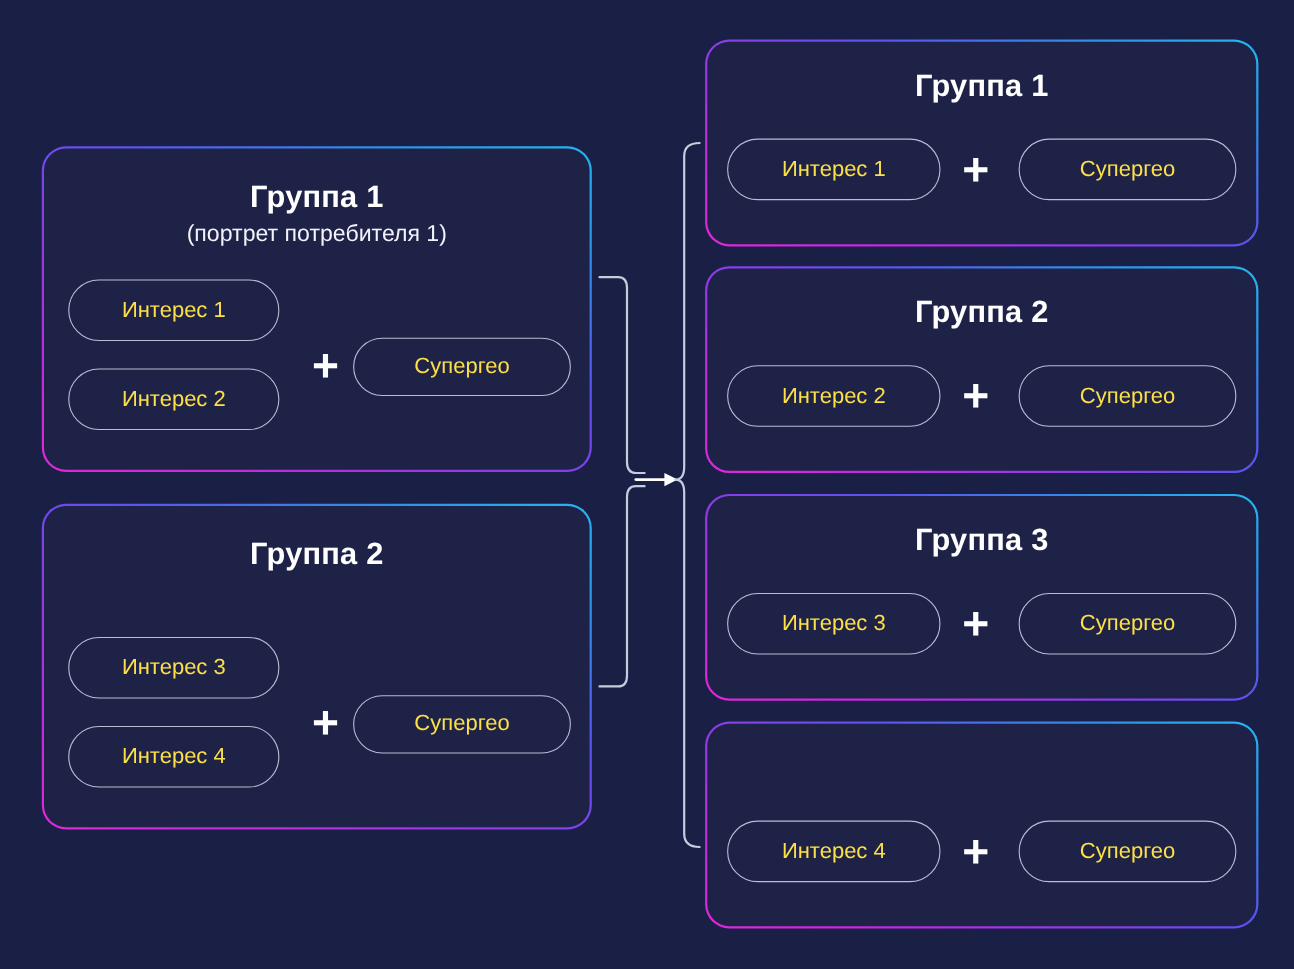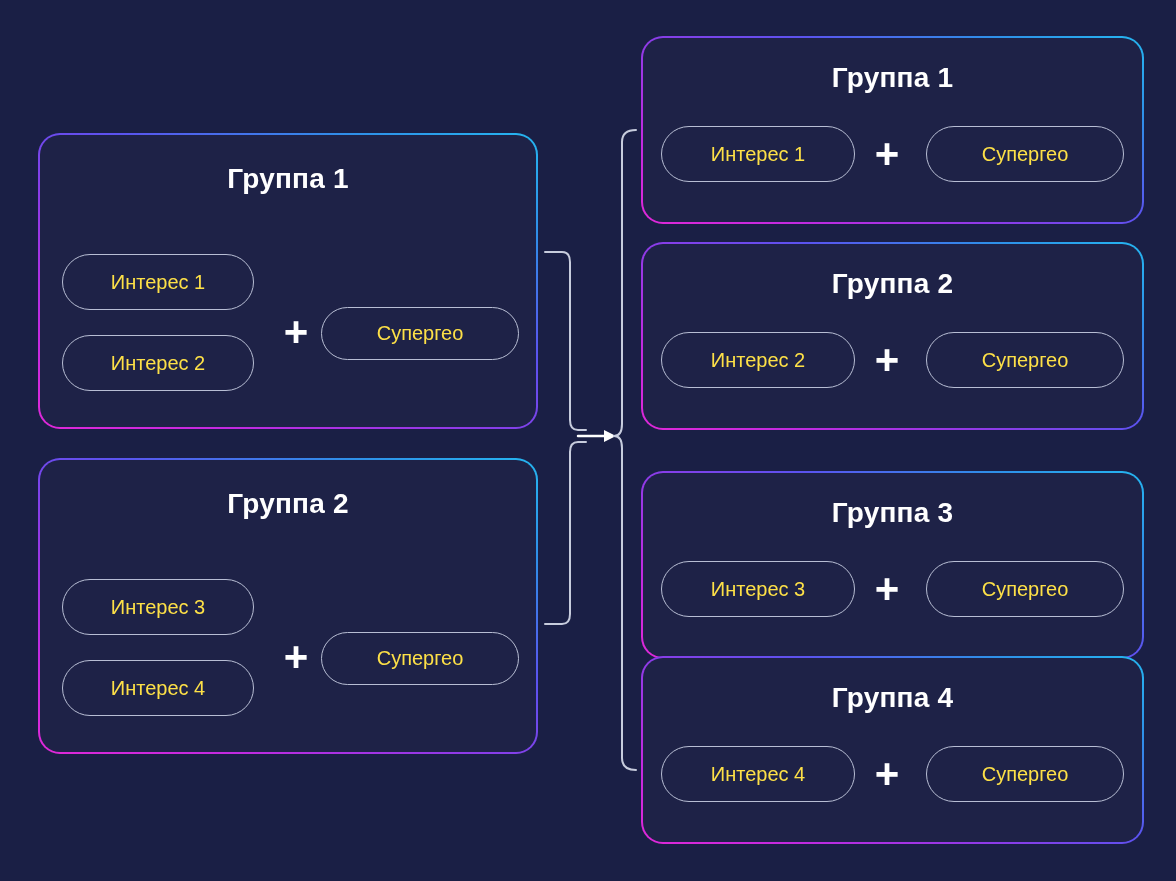--- a/index.html
+++ b/index.html
@@ -113,20 +113,21 @@
   }
 </style>
 </head>
 <body>
 
 <div id="canvas">
 
   <div class="card card-left" style="left:38px; top:133px;">
     <div class="card-inner">
       <div class="card-title">Группа 1</div>
+      <div class="card-sub">(портрет потребителя 1)</div>
 
       <div class="pill pill-interest" style="top:119px;">Интерес 1</div>
 
       <div class="pill pill-interest" style="top:200px;">Интерес 2</div>
 
       <div class="plus" style="top:180px;">+</div>
 
       <div class="pill pill-geo" style="top:172px;">Супергео</div>
     </div>
   </div>
@@ -186,31 +187,30 @@
 
   <div class="card card-right" style="left:641px; top:242px;">
     <div class="card-inner">
       <div class="card-title">Группа 2</div>
       <div class="pill pill-interest">Интерес 2</div>
       <div class="plus">+</div>
       <div class="pill pill-geo">Супергео</div>
     </div>
   </div>
 
-  <div class="card card-right" style="left:641px; top:449px;margin-top:22px;">
+  <div class="card card-right" style="left:641px; top:449px;">
     <div class="card-inner">
       <div class="card-title">Группа 3</div>
       <div class="pill pill-interest">Интерес 3</div>
       <div class="plus">+</div>
       <div class="pill pill-geo">Супергео</div>
     </div>
   </div>
 
   <div class="card card-right" style="left:641px; top:656px;">
     <div class="card-inner">
-      <div class="card-title">Группа 4</div>
       <div class="pill pill-interest">Интерес 4</div>
       <div class="plus">+</div>
       <div class="pill pill-geo">Супергео</div>
     </div>
   </div>
 
 </div>
 
 </body></html>

